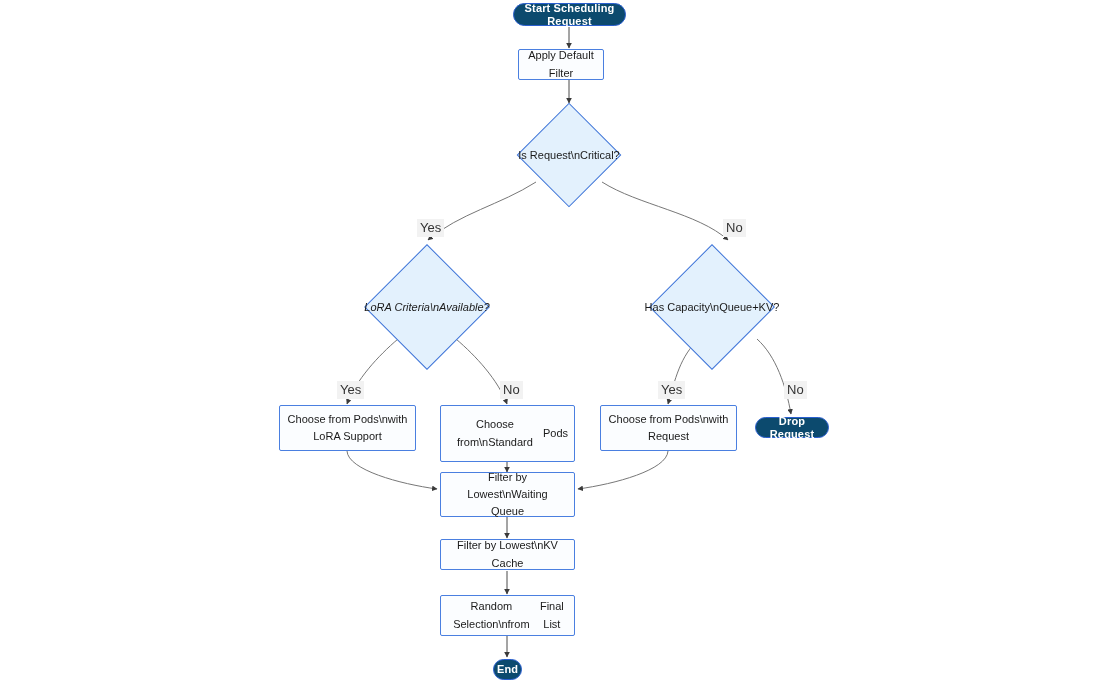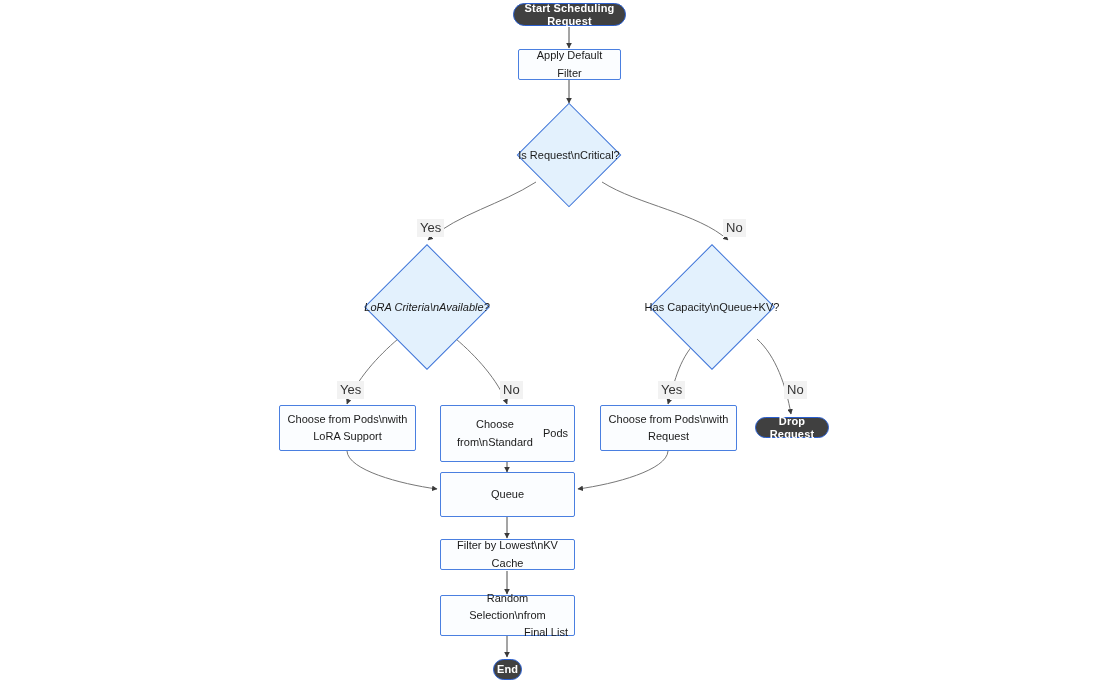--- a/index.html
+++ b/index.html
@@ -27,21 +27,21 @@
   .node {
     position: absolute;
     box-sizing: border-box;
     display: flex;
     align-items: center;
     justify-content: center;
     text-align: center;
   }
   
   .node.terminal {
-    background: #404040;
+    background: #0c4a6e;
     border: 1px solid #2a5fd0;
     border-radius: 999px;
     color: #ffffff;
     font-size: 11px;
     font-weight: bold;
     letter-spacing: 0.15px;
     line-height: 1.15;
     padding: 0 8px;
   }
   
@@ -131,21 +131,21 @@
       <path d="M 507 571 L 507 594" marker-end="url(#arrow)"></path>
 
       <path d="M 507 636 L 507 657" marker-end="url(#arrow)"></path>
     </g>
   </svg>
 
   <div class="node terminal" style="left:513px; top:3px; width:113px; height:23px;">
     <span>Start Scheduling Request</span>
   </div>
 
-  <div class="node process" style="left:518px; top:49px; width:103px; height:31px;">
+  <div class="node process" style="left:518px; top:49px; width:86px; height:31px;">
     <span>Apply Default Filter</span>
   </div>
 
   <div class="node decision" style="left:518px; top:104px; width:102px; height:102px;">
     <div class="dshape" style="width:72px; height:72px;"></div>
     <span class="dlabel">Is Request\nCritical?</span>
   </div>
 
   <div class="node decision" style="left:365px; top:245px; width:124px; height:124px;font-style:italic;">
     <div class="dshape" style="width:87px; height:87px;"></div>
@@ -170,28 +170,29 @@
   <div class="node process" style="left:600px; top:405px; width:137px; height:46px; flex-direction:column;">
     <span>Choose from Pods\nwith</span>
     <span>Request</span>
   </div>
 
   <div class="node terminal" style="left:755px; top:417px; width:74px; height:21px;">
     <span>Drop Request</span>
   </div>
 
   <div class="node process" style="left:440px; top:472px; width:135px; height:45px; flex-direction:column;">
+    <span>Filter by Lowest\nWaiting</span>
     <span>Queue</span>
   </div>
 
   <div class="node process" style="left:440px; top:539px; width:135px; height:31px;">
     <span>Filter by Lowest\nKV Cache</span>
   </div>
 
-  <div class="node process" style="left:440px; top:595px; width:135px; height:41px; flex-direction:column;align-items:flex-end;">
+  <div class="node process" style="left:440px; top:595px; width:135px; height:41px; flex-direction:row;">
     <span>Random Selection\nfrom</span>
     <span>Final List</span>
   </div>
 
   <div class="node terminal" style="left:493px; top:659px; width:29px; height:21px;">
     <span>End</span>
   </div>
 
   <div class="edge-label" style="left:417px; top:219px;">
     <span>Yes</span>

